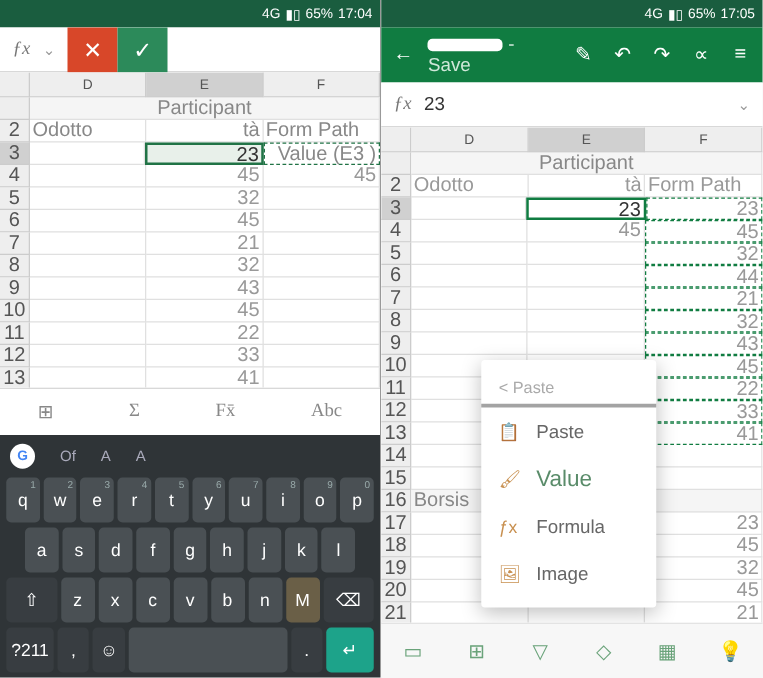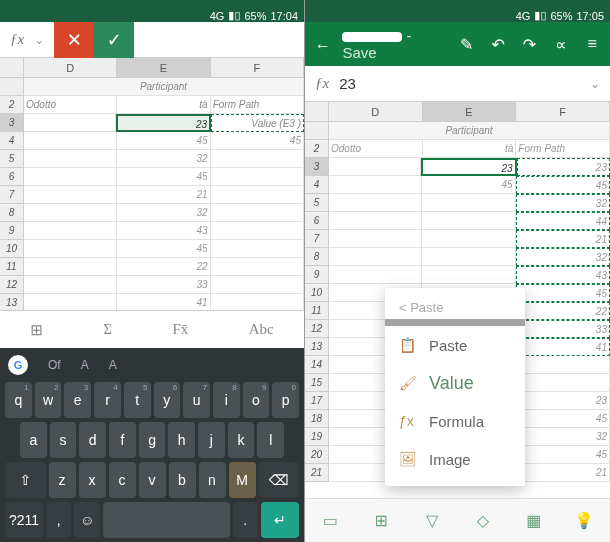--- a/index.html
+++ b/index.html
@@ -1,42 +1,42 @@
 <!DOCTYPE html>
 <html><head>
   <meta charset="utf-8">
   <style>
     * { box-sizing: border-box; margin: 0; padding: 0; }
     body { width: 610px; height: 542px; display: flex; font-family: Arial, sans-serif; background: #ddd; overflow: hidden; }
     .phone { height: 542px; position: relative; background: #fff; display: flex; flex-direction: column; }
     .phone.left { width: 305px; border-right: 1px solid #999; }
     .phone.right { width: 305px; }
 
-    .statusbar { height: 22px; background: #1a5d3f; color: #fff; display: flex; align-items: flex-end; justify-content: flex-end; padding: 0 6px; font-size: 11px; gap: 4px; }
+    .statusbar { height: 22px; background: #1a5d3f; color: #fff; display: flex; align-items: center; justify-content: flex-end; padding: 0 6px; font-size: 11px; gap: 4px; }
     .statusbar span { display: inline-block; }
 
     .formula-row { height: 36px; display: flex; align-items: center; border-bottom: 1px solid #ccc; background: #fff; }
     .fx { font-style: italic; font-family: serif; color: #777; padding: 0 10px; font-size: 15px; }
     .formula-input { flex: 1; font-size: 15px; color: #333; }
     .chevV { width: 20px; color: #999; font-size: 12px; }
     .btn-x { width: 40px; height: 36px; background: #d84729; color: #fff; display: flex; align-items: center; justify-content: center; font-size: 18px; }
     .btn-v { width: 40px; height: 36px; background: #2c8a5a; color: #fff; display: flex; align-items: center; justify-content: center; font-size: 18px; }
 
     .titlebar { height: 44px; background: #107c41; color: #fff; display: flex; align-items: center; padding: 0 6px; gap: 8px; }
     .titlebar .spacer { flex: 1; }
     .titlebar .icon { width: 26px; text-align: center; font-size: 16px; }
     .titlebar .title { font-size: 15px; color: #d0e8da; }
     .redact { display:inline-block; width:60px; height:10px; background:#fff; border-radius:4px; vertical-align:middle;}
 
     .grid { flex: 1; overflow: hidden; position: relative; background: #fff; }
     .gridhead { display: flex; height: 20px; background: #e8e8e8; font-size: 11px; color: #555; }
     .ghcorner { width: 24px; border-right:1px solid #ccc; border-bottom:1px solid #ccc; background:#eee;}
     .ghcol { flex: 1; text-align: center; border-right: 1px solid #ccc; border-bottom:1px solid #ccc; line-height: 20px; background:#eee;}
     .ghcol.sel { background:#d0d0d0; }
-    .row { display: flex; height: 18px; font-size: 10px; font-style: italic; }
+    .row { display: flex; height: 18px; font-size: 16px; }
     .rhead { width: 24px; text-align: center; color: #555; border-right:1px solid #ccc; border-bottom:1px solid #ccc; background:#eee; line-height:18px;}
     .rhead.sel { background:#d0d0d0;}
     .cell { flex: 1; border-right: 1px solid #e0e0e0; border-bottom: 1px solid #e0e0e0; padding: 0 2px; line-height: 18px; text-align: right; color:#999; position:relative;}
     .cell.head { text-align:center; color:#888; background:#f5f5f5;}
     .merge3 { flex: 3; }
     .selL { border:2px solid #217346; background:#e8f0ea; color:#333; text-align:right;}
     .selR { border:1px dashed #217346; color:#888;}
     .selRimg { border:1px dashed #107c41; }
     .activeR { border:2px solid #107c41; color:#333; }
 
@@ -51,21 +51,21 @@
     .key.dark { background:#383d41; }
     .key.wide { flex:1.5;}
     .key.space { flex:5;}
     .key.enter { background:#1da38a; flex:1.5;}
 
     .bottombar { height:44px; background:#f7f7f7; border-top:1px solid #ddd; display:flex; align-items:center; justify-content:space-around; }
     .bottombar .bi { width:24px; height:24px; display:flex; align-items:center; justify-content:center; color:#6aa37a; font-size:16px;}
 
     .popup { position:absolute; left:80px; top:186px; width:140px; background:#fff; box-shadow:0 4px 16px rgba(0,0,0,.25); border-radius:3px; padding:8px 0; z-index:10;}
     .popup .pi { display:flex; align-items:center; height:38px; padding:0 14px; gap:12px; font-size:15px; color:#666;}
-    .popup .pi.back { color:#aaa; font-size:13px; height:30px; border-bottom:7px solid #a3a3a3;}
+    .popup .pi.back { color:#aaa; font-size:13px; height:30px; border-bottom:3px solid #a3a3a3;}
     .popup .pi.em { color:#5a8c6a; font-size:18px;}
     .piicon { width:18px; font-size:14px; color:#c89050;}
   </style>
 </head>
 <body>
 
 <div class="phone left">
   <div class="statusbar">
     <span>4G</span>
     <span>▮▯</span>
@@ -363,20 +363,24 @@
         <div class="cell"></div>
         <div class="cell"></div>
       </div>
     <div class="row">
         <div class="rhead">15</div>
         <div class="cell"></div>
         <div class="cell"></div>
         <div class="cell"></div>
       </div>
     <div class="row">
+        <div class="rhead">16</div>
+        <div class="cell head merge3" style="text-align:left">Borsis</div>
+      </div>
+    <div class="row">
         <div class="rhead">17</div>
         <div class="cell"></div>
         <div class="cell"></div>
         <div class="cell">23</div>
       </div>
     <div class="row">
         <div class="rhead">18</div>
         <div class="cell"></div>
         <div class="cell"></div>
         <div class="cell">45</div>

